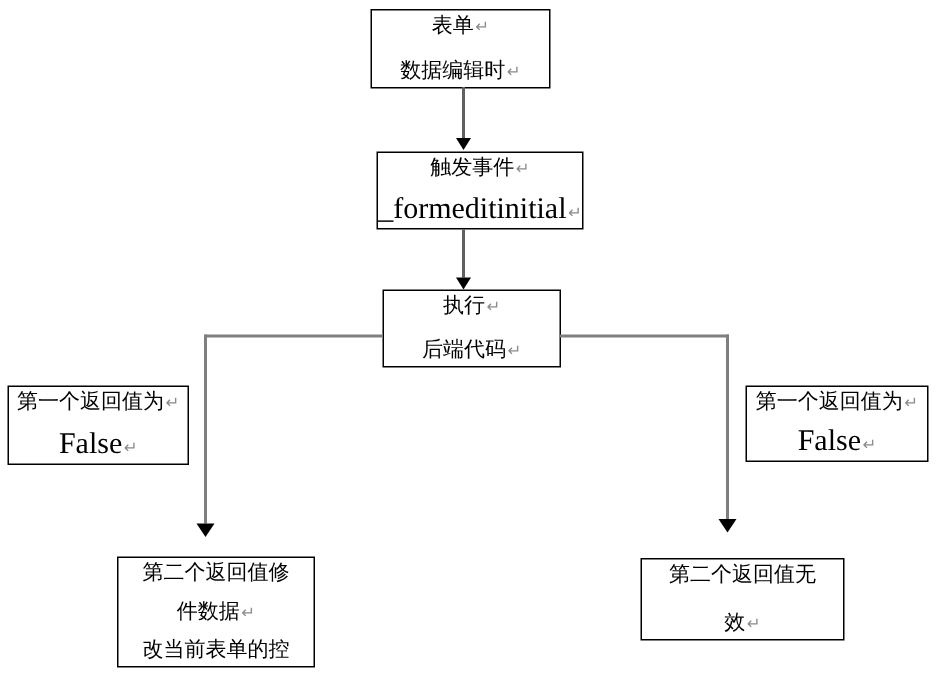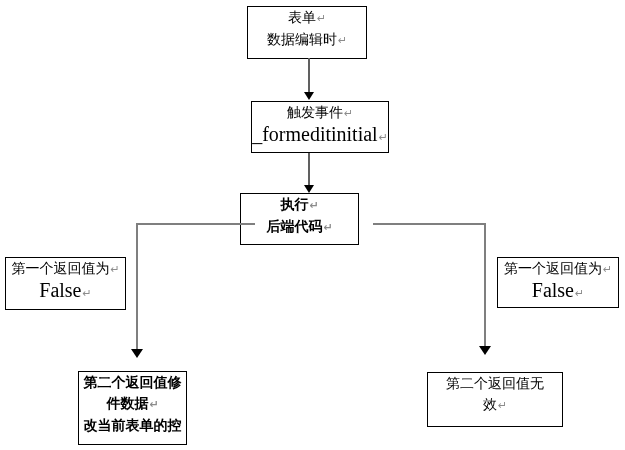--- a/index.html
+++ b/index.html
@@ -2,21 +2,21 @@
 <html><head>
 <meta charset="utf-8">
 <style>
   html,body{margin:0;padding:0;background:#ffffff;}
   .canvas{
     position:relative;width:625px;height:450px;background:#ffffff;
     font-family:"Liberation Serif","DejaVu Serif",serif;color:#000;overflow:hidden;
   }
   .node{
     position:absolute;box-sizing:border-box;border:1.5px solid #000;background:#fff;
-    display:flex;flex-direction:column;justify-content:flex-start;align-items:center;
+    display:flex;flex-direction:column;justify-content:space-between;align-items:center;
     text-align:center;font-size:14px;line-height:21px;white-space:nowrap;
   }
   .node .latin{font-size:20px;letter-spacing:0;}
   .rm{color:#8c8c8c;font-size:11px;margin-left:1px;font-family:"DejaVu Sans",sans-serif;}
   .hline,.vline{position:absolute;background:#7f7f7f;}
   .hline{height:2px;}
   .vline{width:2px;}
   .vline.dark{background:#606060;}
   .ah{position:absolute;width:0;height:0;border-style:solid;border-color:#000 transparent transparent transparent;}
 </style>
@@ -34,21 +34,21 @@
   <div class="ah" style="left:304px;top:92px;border-width:8px 5px 0 5px;"></div>
 
   <div class="node" style="left:251px;top:101px;width:138px;height:52px;">
     <div><span>触发事件</span><span class="rm">↵</span></div>
     <div><span class="latin">_formeditinitial</span><span class="rm">↵</span></div>
   </div>
 
   <div class="vline dark" style="left:308px;top:153px;height:32px;"></div>
   <div class="ah" style="left:304px;top:185px;border-width:8px 5px 0 5px;"></div>
 
-  <div class="node" style="left:240px;top:193px;width:119px;height:52px;font-weight:bold;">
+  <div class="node" style="left:255px;top:193px;width:119px;height:52px;">
     <div><span>执行</span><span class="rm">↵</span></div>
     <div><span>后端代码</span><span class="rm">↵</span></div>
   </div>
 
   <div class="hline" style="left:137px;top:223px;width:118px;"></div>
   <div class="hline" style="left:373px;top:223px;width:113px;"></div>
   <div class="vline" style="left:136px;top:223px;height:126px;"></div>
   <div class="ah" style="left:131px;top:349px;border-width:9px 6px 0 6px;"></div>
   <div class="vline" style="left:484px;top:223px;height:123px;"></div>
   <div class="ah" style="left:479px;top:346px;border-width:9px 6px 0 6px;"></div>
@@ -56,21 +56,21 @@
   <div class="node" style="left:5px;top:257px;width:121px;height:53px;">
     <div><span>第一个返回值为</span><span class="rm">↵</span></div>
     <div><span class="latin">False</span><span class="rm">↵</span></div>
   </div>
 
   <div class="node" style="left:497px;top:257px;width:122px;height:51px;">
     <div><span>第一个返回值为</span><span class="rm">↵</span></div>
     <div><span class="latin">False</span><span class="rm">↵</span></div>
   </div>
 
-  <div class="node" style="left:78px;top:371px;width:109px;height:74px;font-weight:bold;">
+  <div class="node" style="left:78px;top:371px;width:132px;height:74px;">
     <div><span>第二个返回值修</span></div>
     <div><span>件数据</span><span class="rm">↵</span></div>
     <div><span>改当前表单的控</span></div>
   </div>
 
   <div class="node" style="left:427px;top:372px;width:136px;height:55px;">
     <div><span>第二个返回值无</span></div>
     <div><span>效</span><span class="rm">↵</span></div>
   </div>
 

